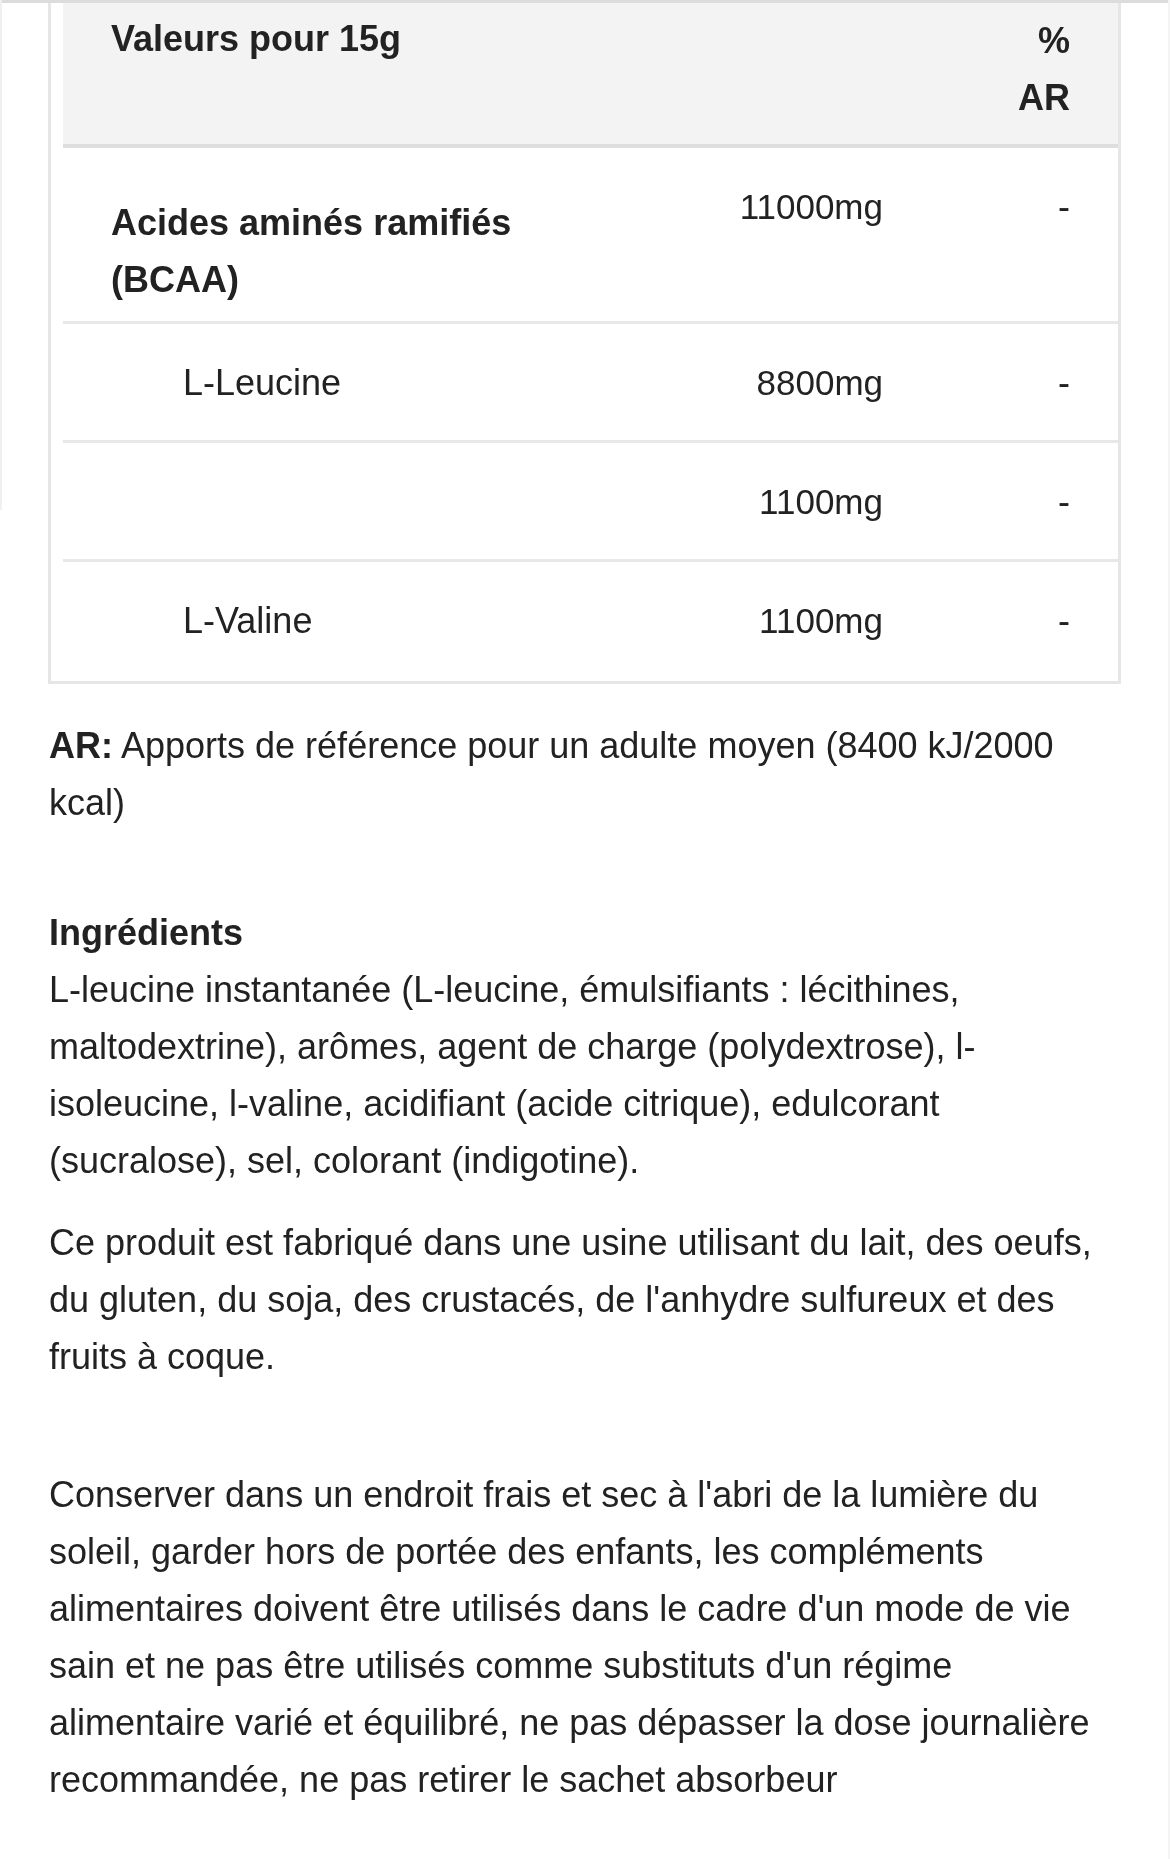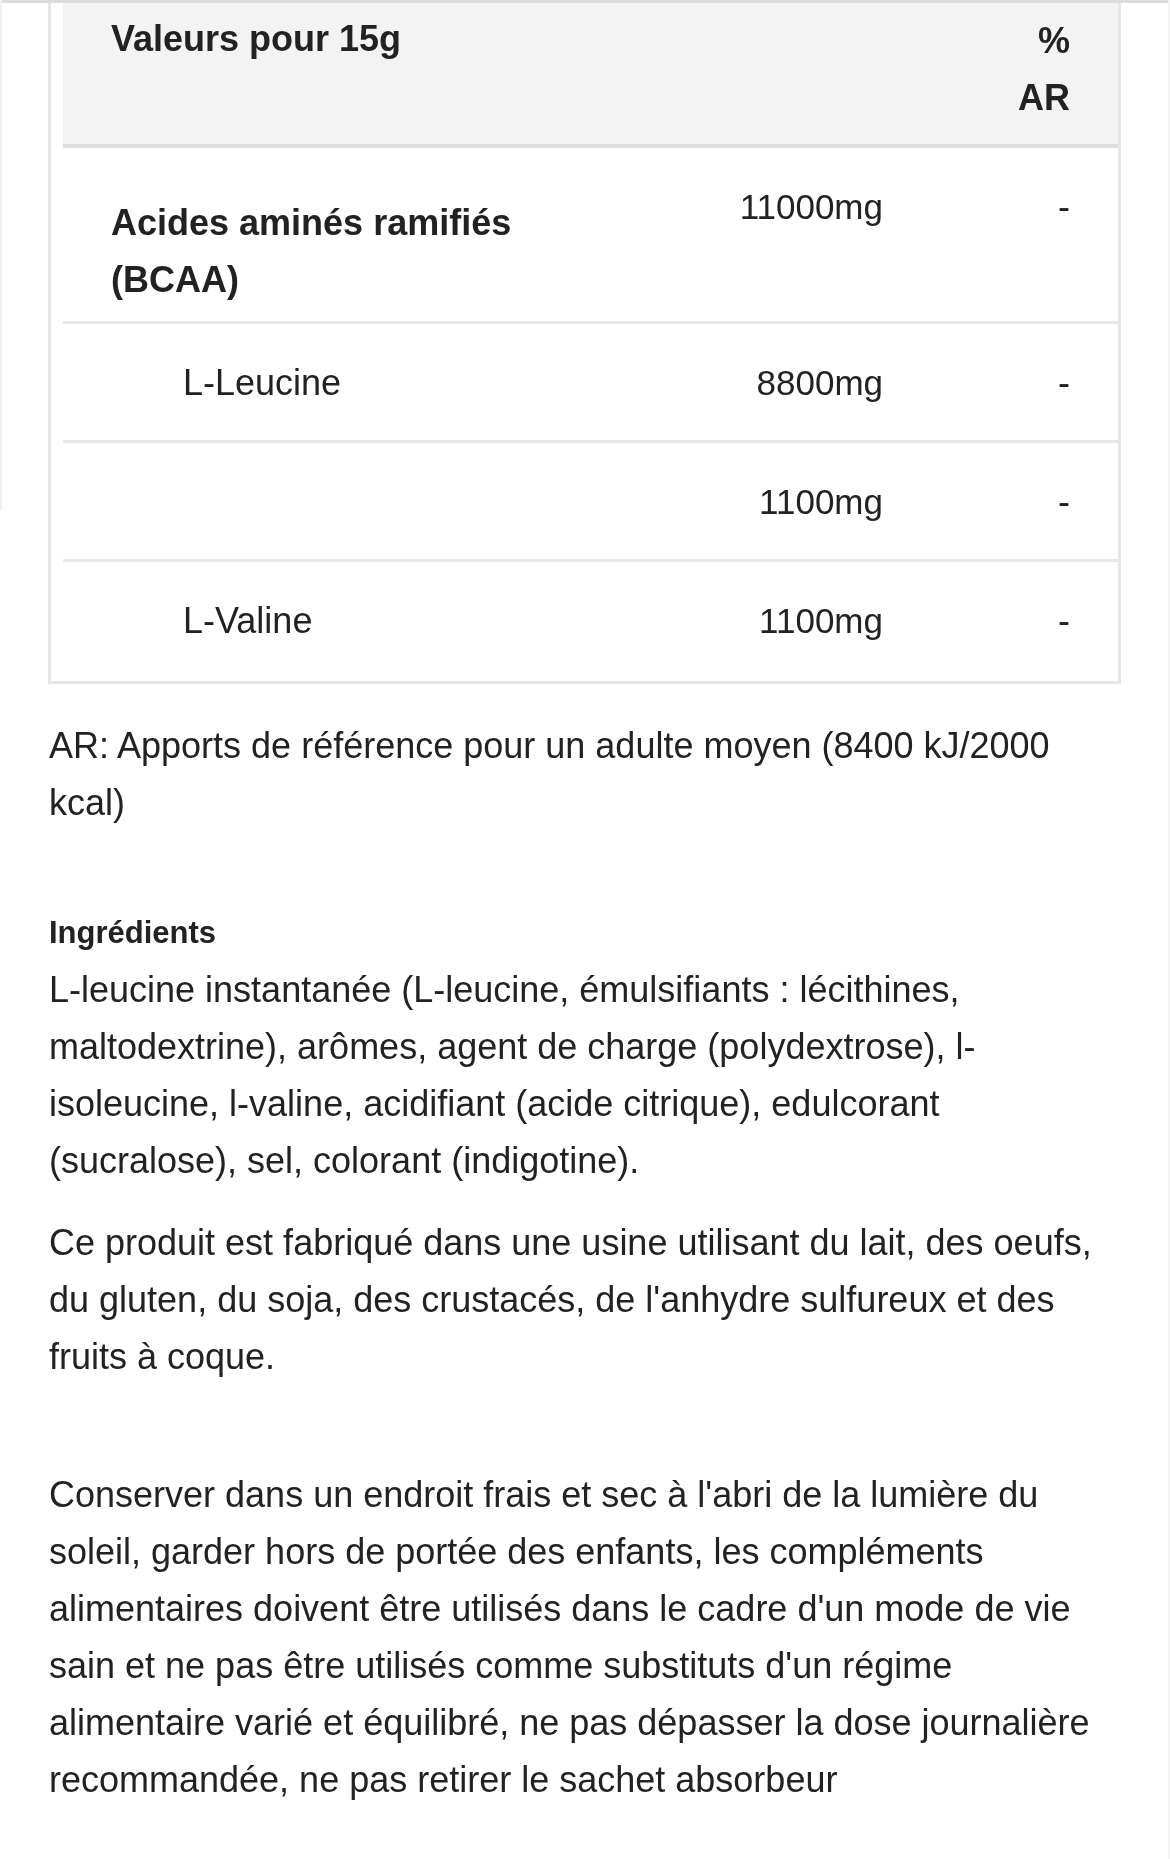--- a/index.html
+++ b/index.html
@@ -26,22 +26,22 @@
     .row:last-child { border-bottom: none; }
     .row.r0 { height: 176px; }
     .row.rs { height: 119px; }
     .cell-name { position: absolute; left: 48px; font-size: 36px; line-height: 57px; }
     .row.r0 .cell-name { top: 30px; font-weight: bold; width: 500px; margin-top: 16px; }
     .row.rs .cell-name { left: 120px; top: 30px; }
     .cell-val { position: absolute; left: 640px; width: 300px; text-align: right; font-size: 35px; line-height: 57px; top: 30px; margin-left: -120px; }
     .cell-ar { position: absolute; right: 48px; width: 40px; text-align: right; font-size: 36px; line-height: 57px; top: 30px; }
     .content { position: absolute; left: 49px; width: 1080px; font-size: 36px; line-height: 57px; }
     .footnote { top: 717px; }
-    .footnote b { font-weight: normal; }
-    .section-title { font-weight: bold; font-size: 31px; line-height: 57px; }
+    .footnote b { font-weight: bold; }
+    .section-title { font-weight: bold; font-size: 36px; line-height: 57px; }
     .sec-ing { top: 904px; }
     .sec-all { top: 1214px; }
     .sec-avert { top: 1466px; }
   </style>
 </head>
 <body>
 
 <div class="topline"></div>
 <div class="leftedge"></div>
 <div class="rightedge"></div>

